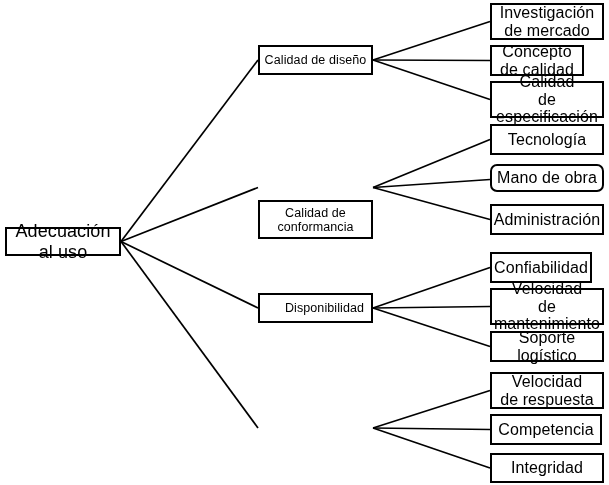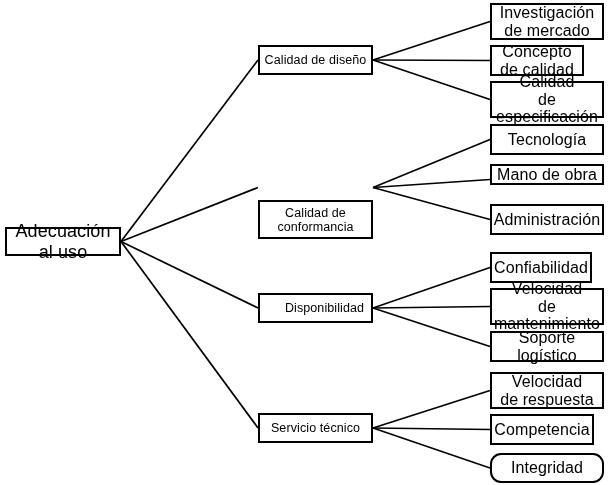--- a/index.html
+++ b/index.html
@@ -98,48 +98,45 @@
 de especificación</span>
   </div>
 
   <div class="node node-branch" id="node-branch-1" style="left: 258px; top: 168px; width: 115px; height: 39px; margin-top: 32px;">
     <span class="label">Calidad de
 conformancia</span>
   </div>
   <div class="node node-leaf" id="node-leaf-1-0" style="left: 490px; top: 124px; width: 114px; height: 31px;">
     <span class="label">Tecnología</span>
   </div>
-  <div class="node node-leaf" id="node-leaf-1-1" style="left: 490px; top: 164px; width: 114px; height: 21px;">
+  <div class="node node-leaf" id="node-leaf-1-1" style="left: 490px; top: 164px; width: 114px; height: 28px; border-radius: 7px;">
     <span class="label">Mano de obra</span>
   </div>
   <div class="node node-leaf" id="node-leaf-1-2" style="left: 490px; top: 204px; width: 114px; height: 31px;">
     <span class="label">Administración</span>
   </div>
 
   <div class="node node-branch" id="node-branch-2" style="left: 258px; top: 293px; width: 115px; height: 30px; padding-left: 18px;">
     <span class="label">Disponibilidad</span>
   </div>
   <div class="node node-leaf" id="node-leaf-2-0" style="left: 490px; top: 252px; width: 102px; height: 31px;">
     <span class="label">Confiabilidad</span>
   </div>
   <div class="node node-leaf" id="node-leaf-2-1" style="left: 490px; top: 288px; width: 114px; height: 37px;">
     <span class="label">Velocidad
 de mantenimiento</span>
   </div>
   <div class="node node-leaf" id="node-leaf-2-2" style="left: 490px; top: 331px; width: 114px; height: 31px;">
     <span class="label">Soporte logístico</span>
   </div>
 
-  <div class="node node-branch" id="node-branch-3" style="left: 258px; top: 413px; width: 115px; height: 30px;">
-    <span class="label">Servicio técnico</span>
-  </div>
   <div class="node node-leaf" id="node-leaf-3-0" style="left: 490px; top: 372px; width: 114px; height: 37px;">
     <span class="label">Velocidad
 de respuesta</span>
   </div>
-  <div class="node node-leaf" id="node-leaf-3-1" style="left: 490px; top: 414px; width: 104px; height: 31px;">
+  <div class="node node-leaf" id="node-leaf-3-1" style="left: 490px; top: 414px; width: 112px; height: 31px;">
     <span class="label">Competencia</span>
   </div>
-  <div class="node node-leaf" id="node-leaf-3-2" style="left: 490px; top: 453px; width: 114px; height: 30px; border-radius: 11px;">
+  <div class="node node-leaf" id="node-leaf-3-2" style="left: 490px; top: 453px; width: 114px; height: 30px;">
     <span class="label">Integridad</span>
   </div>
 
 </div>
 
 </body></html>

